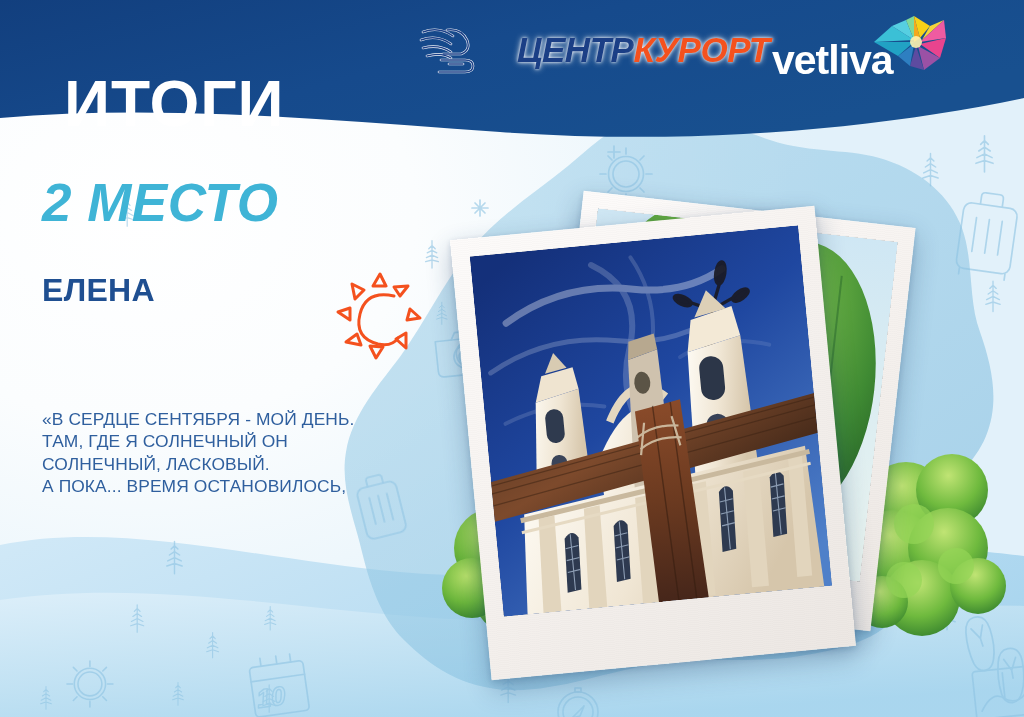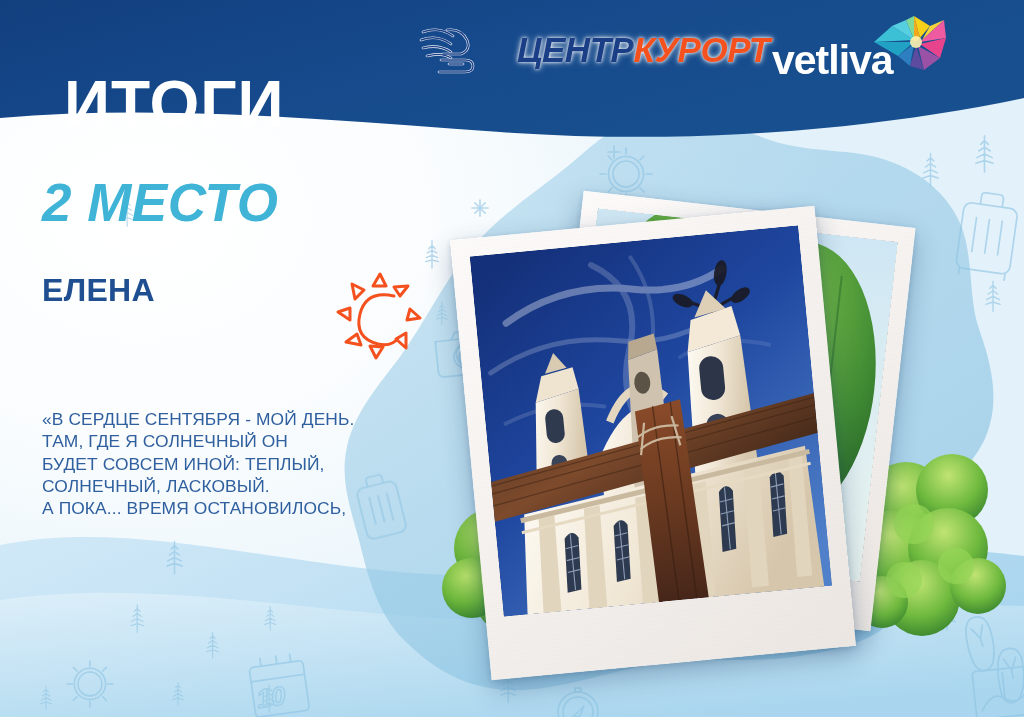--- a/index.html
+++ b/index.html
@@ -546,18 +546,17 @@
       <path d="M40,86 L34,74 L47,75 Z"></path>
       <path d="M70,76 L60,67 L70,61 Z"></path>
       <path d="M84,46 L71,48 L74,37 Z"></path>
       <path d="M72,14 L64,24 L58,15 Z"></path>
     </g>
   </svg>
 
   <div class="quote">
     <span>«В СЕРДЦЕ СЕНТЯБРЯ - МОЙ ДЕНЬ.</span>
     <span>ТАМ, ГДЕ Я СОЛНЕЧНЫЙ ОН</span>
-    <span>БУДЕТ СОВСЕМ ИНОЙ: ТЕПЛЫЙ,</span>
     <span>СОЛНЕЧНЫЙ, ЛАСКОВЫЙ.</span>
     <span>А ПОКА... ВРЕМЯ ОСТАНОВИЛОСЬ,</span>
   </div>
 
 </div>
 
 </body></html>

